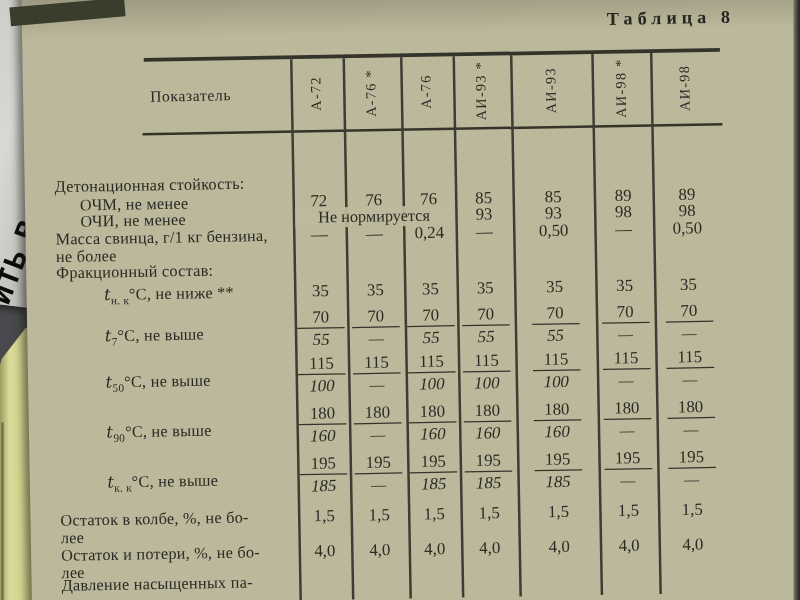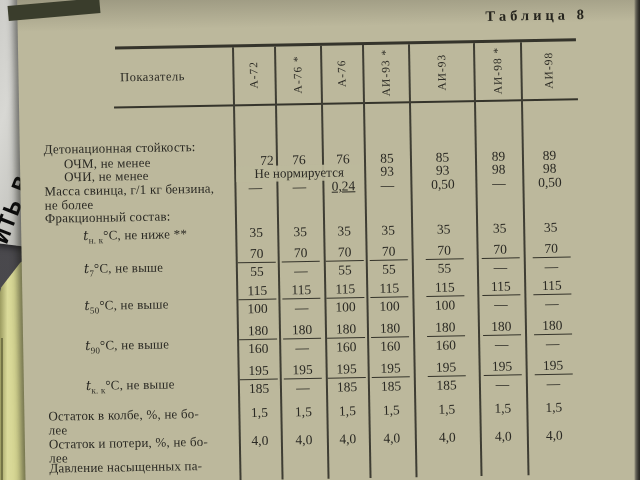--- a/index.html
+++ b/index.html
@@ -53,21 +53,21 @@
     font-size:12.5px;letter-spacing:.5px;color:#2b2a24;}
   .rlabel{position:absolute;line-height:13.5px;white-space:pre-line;letter-spacing:.2px;}
   .rlabel i{font-family:"DejaVu Serif",serif;}
   .rlabel sub{font-size:9px;}
   .val{position:absolute;transform:translateX(-50%);font-size:13.5px;white-space:nowrap;}
   .spanval{position:absolute;text-align:center;font-size:13px;white-space:nowrap;
     background:rgba(188,184,156,.92);}
   .frac{position:absolute;transform:translateX(-50%);width:38px;text-align:center;
     font-size:13.5px;line-height:15px;}
   .frac .num{border-bottom:1.5px solid #34332a;padding-bottom:1px;}
-  .frac .den{padding-top:1px;}
+  .frac .den{padding-top:1px;font-style:italic;}
 
   
   .right-edge{position:absolute;right:0;top:0;width:6px;height:480px;
     background:linear-gradient(90deg,rgba(0,0,0,0),#6a685c 30%,#3a3933 70%,#25241f 100%);}
 </style>
 </head>
 <body>
 
 <div id="stage">
 
@@ -110,38 +110,38 @@
           <span class="vtext">АИ-93</span>
         </div>
         <div class="hcol" style="left: 433px; top: 4px; width: 47px; height: 54px;">
           <span class="vtext">АИ-98 *</span>
         </div>
         <div class="hcol" style="left: 480px; top: 4px; width: 55px; height: 54px;">
           <span class="vtext">АИ-98</span>
         </div>
         <div class="rlabel" style="left: 2px; top: 95px; width: 185px;"><span>Детонационная стойкость:</span></div>
         <div class="rlabel" style="left: 22px; top: 110px; width: 185px;"><span>ОЧМ, не менее</span></div>
-        <div class="val" style="left: 213px; top: 109px; margin-left: 12px;">72</div>
+        <div class="val" style="left: 213px; top: 109px;">72</div>
         <div class="val" style="left: 257px; top: 109px;">76</div>
         <div class="val" style="left: 301px; top: 109px;">76</div>
         <div class="val" style="left: 345px; top: 109px;">85</div>
         <div class="val" style="left: 400.5px; top: 109px;">85</div>
         <div class="val" style="left: 456.5px; top: 109px;">89</div>
         <div class="val" style="left: 507.5px; top: 109px;">89</div>
         <div class="rlabel" style="left: 22px; top: 123px; width: 185px;"><span>ОЧИ, не менее</span></div>
         <div class="spanval" style="left: 194px; top: 122px; width: 126px;">Не нормируется</div>
         <div class="val" style="left: 345px; top: 122px;">93</div>
         <div class="val" style="left: 400.5px; top: 122px;">93</div>
         <div class="val" style="left: 456.5px; top: 122px;">98</div>
         <div class="val" style="left: 507.5px; top: 122px;">98</div>
         <div class="rlabel" style="left: 2px; top: 137px; width: 185px;"><span>Масса свинца, г/1 кг бензина,
 не более</span></div>
         <div class="val" style="left: 213px; top: 136px;">—</div>
         <div class="val" style="left: 257px; top: 136px;">—</div>
-        <div class="val" style="left: 301px; top: 136px; text-decoration: underline;">0,24</div>
+        <div class="val" style="left: 301px; top: 136px;">0,24</div>
         <div class="val" style="left: 345px; top: 136px;">—</div>
         <div class="val" style="left: 400.5px; top: 136px;">0,50</div>
         <div class="val" style="left: 456.5px; top: 136px;">—</div>
         <div class="val" style="left: 507.5px; top: 136px;">0,50</div>
         <div class="rlabel" style="left: 2px; top: 164px; width: 185px;"><span>Фракционный состав:</span></div>
         <div class="rlabel" style="left: 40px; top: 182px; width: 185px;"><i>t</i><sub>н. к</sub><span>°С, не ниже **</span></div>
         <div class="val" style="left: 213px; top: 181px;">35</div>
         <div class="val" style="left: 257px; top: 181px;">35</div>
         <div class="val" style="left: 301px; top: 181px;">35</div>
         <div class="val" style="left: 345px; top: 181px;">35</div>

